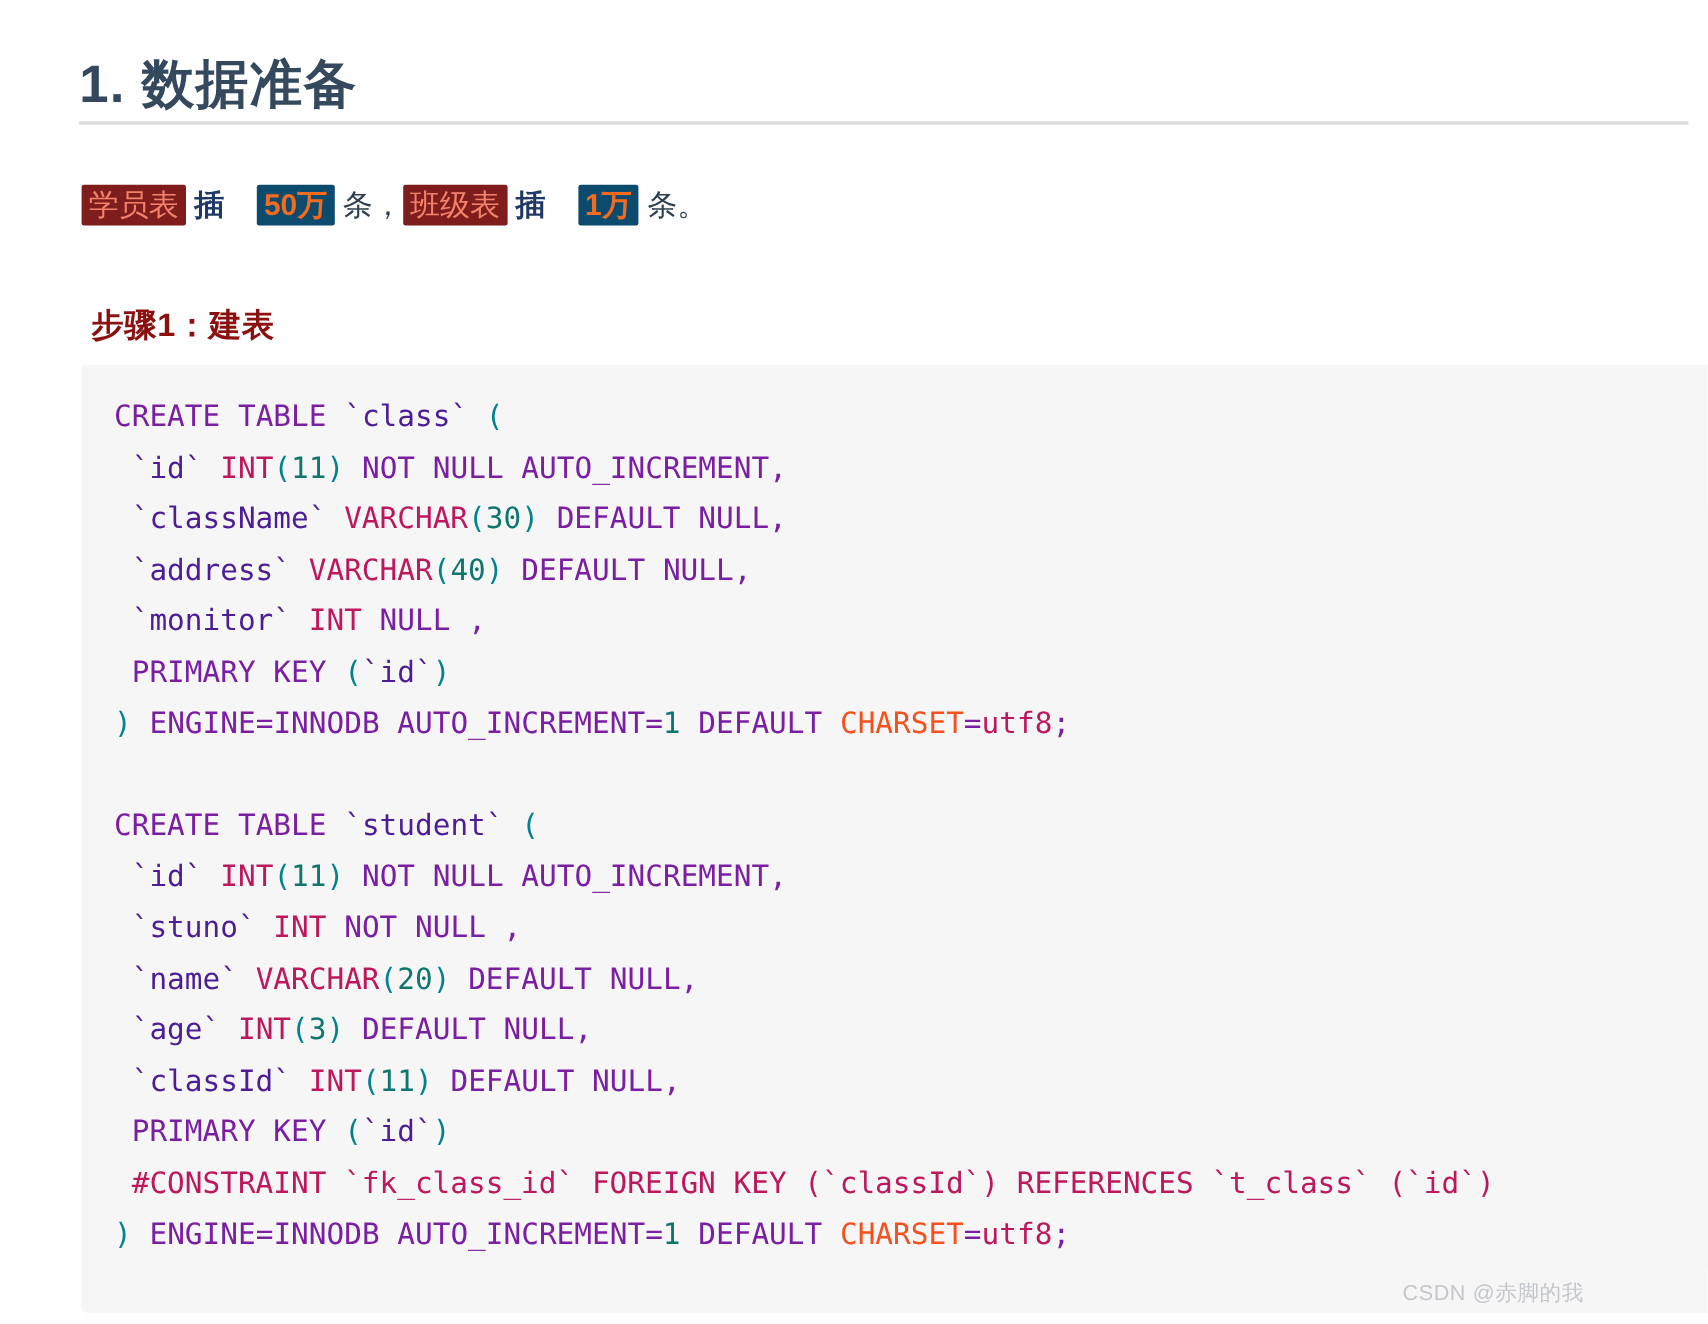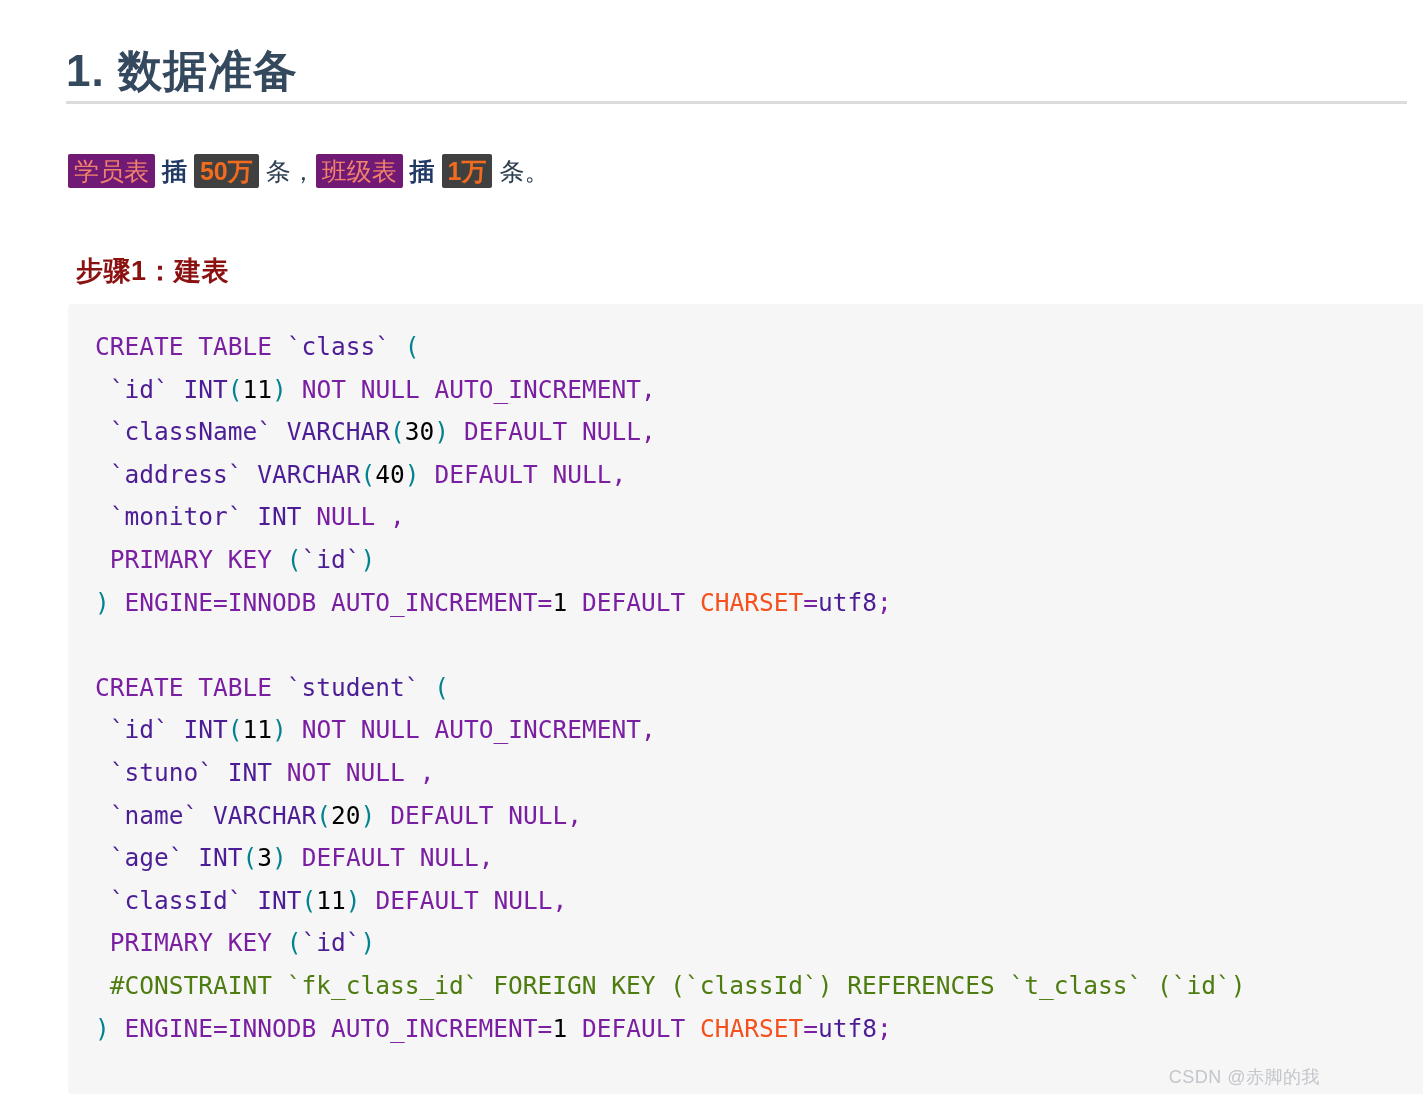--- a/index.html
+++ b/index.html
@@ -50,30 +50,31 @@
     position: absolute;
     left: 68px;
     top: 150px;
     font-size: 25px;
     line-height: 42px;
     color: #2c3e50;
     white-space: nowrap;
   }
   .intro .hl-table {
     color: #f2836b;
-    background: #701a75;
+    background: #7f1d1d;
     padding: 3px 6px;
     border-radius: 2px;
   }
   .intro .hl-num {
     color: #f26b1f;
-    background: #404040;
+    background: #0c4a6e;
     padding: 3px 6px;
     border-radius: 2px;
     font-weight: 600;
+    margin-left: 20px;
   }
   .intro .plain {
     color: #1f3864;
     font-weight: 600;
   }
   .intro .tail {
     color: #2c3e50;
   }
 
   
@@ -107,25 +108,25 @@
     line-height: 42.6px;
     white-space: pre;
     padding-left: 27px;
   }
   .code-line { min-height: 42.6px; }
   .code-line.blank { height: 42.6px; }
 
   
   .k   { color: #7b1fa2; }            
   .id  { color: #4c1d95; }            
-  .ty  { color: #4c1d95; }            
-  .n   { color: #000000; }            
+  .ty  { color: #be185d; }            
+  .n   { color: #0f766e; }            
   .p   { color: #00838f; }            
   .cs  { color: #f4511e; margin-top: 28px; }            
-  .cm  { color: #4d7c0f; }            
+  .cm  { color: #be185d; }            
 
   
   .watermark {
     position: absolute;
     right: 26px;
     bottom: 14px;
     font-size: 18px;
     color: #c3c6ca;
     white-space: nowrap;
     letter-spacing: 0.5px;

